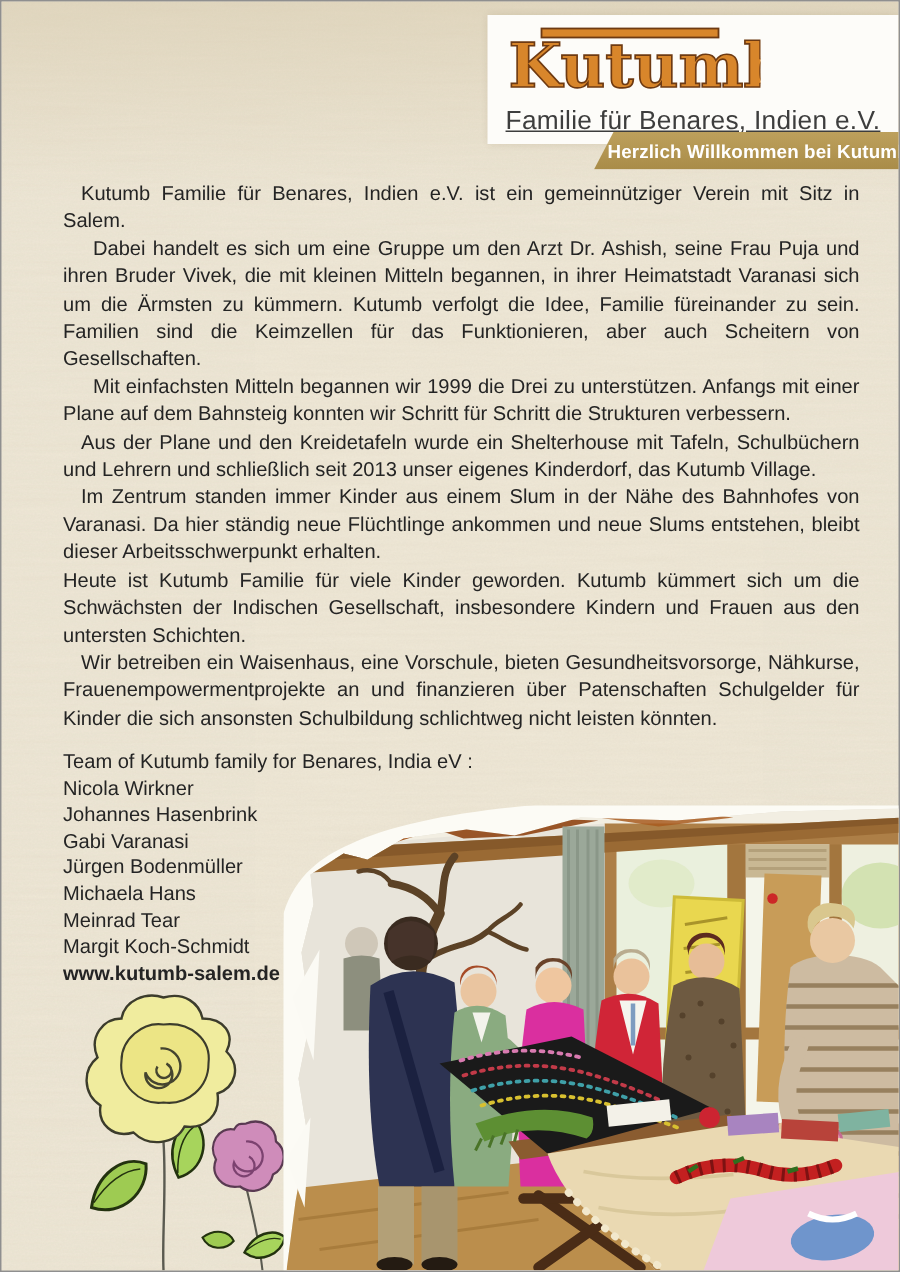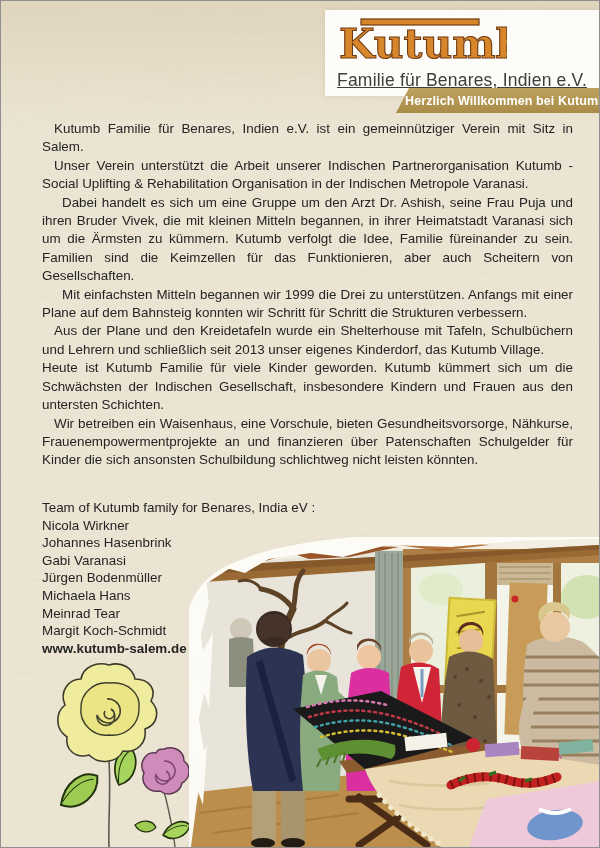--- a/index.html
+++ b/index.html
@@ -76,24 +76,24 @@
     </svg>
     <div class="subtitle">Familie für Benares, Indien e.V.</div>
   </div>
 
   <div class="banner">
     <span>Herzlich Willkommen bei Kutumb</span>
   </div>
 
   <div class="article">
     <p>Kutumb Familie für Benares, Indien e.V. ist ein gemeinnütziger Verein mit Sitz in Salem.</p>
-    <p>Unser Verein unterstützt die Arbeit unserer Indischen Partnerorganisation Kutumb - Social Uplifting &amp; Rehabilitation Organisation in der Indischen Metropole Varanasi.</p>
     <p class="big">Dabei handelt es sich um eine Gruppe um den Arzt Dr. Ashish, seine Frau Puja und ihren Bruder Vivek, die mit kleinen Mitteln begannen, in ihrer Heimatstadt Varanasi sich um die Ärmsten zu kümmern. Kutumb verfolgt die Idee, Familie füreinander zu sein. Familien sind die Keimzellen für das Funktionieren, aber auch Scheitern von Gesellschaften.</p>
     <p class="big">Mit einfachsten Mitteln begannen wir 1999 die Drei zu unterstützen. Anfangs mit einer Plane auf dem Bahnsteig konnten wir Schritt für Schritt die Strukturen verbessern.</p>
     <p>Aus der Plane und den Kreidetafeln wurde ein Shelterhouse mit Tafeln, Schulbüchern und Lehrern und schließlich seit 2013 unser eigenes Kinderdorf, das Kutumb Village.</p>
+    <p>Im Zentrum standen immer Kinder aus einem Slum in der Nähe des Bahnhofes von Varanasi. Da hier ständig neue Flüchtlinge ankommen und neue Slums entstehen, bleibt dieser Arbeitsschwerpunkt erhalten.</p>
     <p class="flush">Heute ist Kutumb Familie für viele Kinder geworden. Kutumb kümmert sich um die Schwächsten der Indischen Gesellschaft, insbesondere Kindern und Frauen aus den untersten Schichten.</p>
     <p>Wir betreiben ein Waisenhaus, eine Vorschule, bieten Gesundheitsvorsorge, Nähkurse, Frauenempowermentprojekte an und finanzieren über Patenschaften Schulgelder für Kinder die sich ansonsten Schulbildung schlichtweg nicht leisten könnten.</p>
   </div>
 
   <div class="team">
     <div>Team of Kutumb family for Benares, India eV :</div>
     <div>Nicola Wirkner</div>
     <div>Johannes Hasenbrink</div>
     <div>Gabi Varanasi</div>
     <div>Jürgen Bodenmüller</div>

